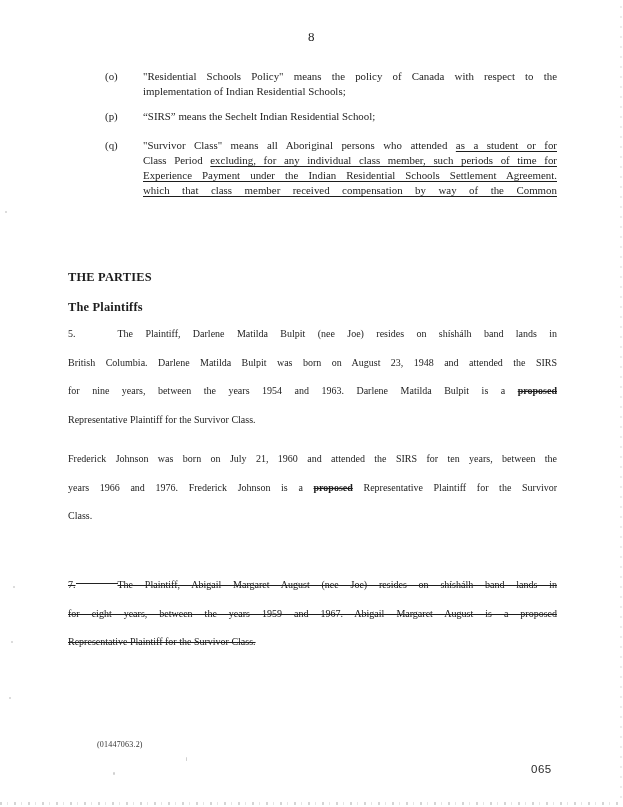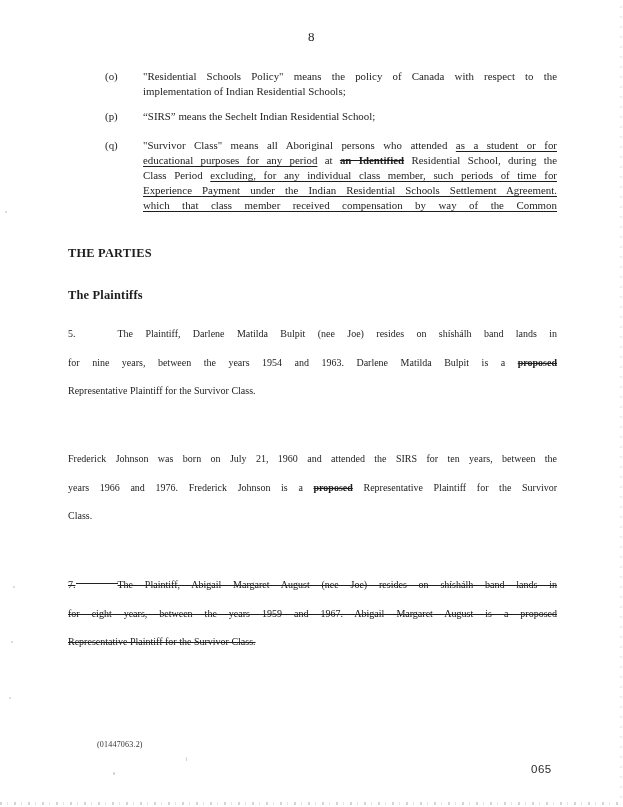--- a/index.html
+++ b/index.html
@@ -13,24 +13,24 @@
     font-size:13px;letter-spacing:.3px;
   }
   
   .defs{position:absolute;left:105px;top:69px;width:452px;}
   .def{position:relative;padding-left:38px;margin-bottom:10px;}
   .def.gap-lg{margin-bottom:14px;}
   .def-label{position:absolute;left:0;top:0;line-height:15px;font-size:10.9px;}
   .def-text{font-size:10.9px;line-height:15px;}
   
   .h-parties,.h-plaintiffs{
-    position:absolute;left:68px;font-size:12.4px;font-weight:bold;letter-spacing:.2px;
+    position:absolute;left:68px;font-size:12.4px;font-weight:bold;letter-spacing:.2px;margin-top:24px;
   }
   .h-parties{top:246px;}
-  .h-plaintiffs{top:288px;text-align:center;}
+  .h-plaintiffs{top:276px;text-align:center;}
   .para{position:absolute;left:68px;width:489px;font-size:10px;line-height:28.5px;}
   .p5{top:320px;} .p6{top:445px;} .p7{top:571px;}
   
   .line{text-align:left;}
   .line.justify{text-align:justify;text-align-last:justify;}
   .seg.u{text-decoration:underline;text-decoration-thickness:1px;text-underline-offset:2px;margin-top:48px;}
   .seg.s{text-decoration:line-through;text-decoration-thickness:1px;}
   .seg.b{font-weight:bold;}
   .tab{display:inline-block;width:42px;height:9px;}
   .tab.tab-struck{background:linear-gradient(#222,#222) no-repeat center/100% 1px;}
@@ -74,33 +74,33 @@
     <div class="def gap-lg">
       <span class="def-label">(p)</span>
       <div class="def-text">
           <div class="line"><span class="seg">“SIRS” means the Sechelt Indian Residential School;</span></div>
         </div>
     </div>
     <div class="def">
       <span class="def-label">(q)</span>
       <div class="def-text">
           <div class="line justify"><span class="seg">"Survivor Class" means all Aboriginal persons who attended </span><span class="seg u">as a student or for</span></div>
-          <div class="line justify"><span class="seg u">educational purposes for any period</span><span class="seg"> at </span><span class="seg s b">an Identified</span><span class="seg"> Residential School, during the</span></div>
           <div class="line justify"><span class="seg">Class Period </span><span class="seg u">excluding, for any individual class member, such periods of time for</span></div>
           <div class="line justify"><span class="seg u">Experience Payment under the Indian Residential Schools Settlement Agreement.</span></div>
           <div class="line justify"><span class="seg u">which that class member received compensation by way of the Common</span></div>
         </div>
     </div>
   </div>
 
   <div class="h-parties">THE PARTIES</div>
   <div class="h-plaintiffs">The Plaintiffs</div>
 
   <div class="para p5">
       <div class="line justify"><span class="seg">5.</span><span class="tab"></span><span class="seg">The Plaintiff, Darlene Matilda Bulpit (nee Joe) resides on shíshálh band lands in</span></div>
+      <div class="line justify"><span class="seg">British Columbia.  Darlene Matilda Bulpit was born on August 23, 1948 and attended the SIRS</span></div>
       <div class="line justify"><span class="seg">for nine years, between the years 1954 and 1963.  Darlene Matilda Bulpit is a </span><span class="seg s b">proposed</span></div>
       <div class="line"><span class="seg">Representative Plaintiff for the Survivor Class.</span></div>
     </div>
   <div class="para p6">
       <div class="line justify"><span class="seg">Frederick Johnson was born on July 21, 1960 and attended the SIRS for ten years, between the</span></div>
       <div class="line justify"><span class="seg">years 1966 and 1976.  Frederick Johnson is a </span><span class="seg s b">proposed</span><span class="seg"> Representative Plaintiff for the Survivor</span></div>
       <div class="line"><span class="seg">Class.</span></div>
     </div>
   <div class="para p7 struck-paragraph">
       <div class="line justify"><span class="seg s">7.</span><span class="tab tab-struck"></span><span class="seg s">The Plaintiff, Abigail Margaret August (nee Joe) resides on shíshálh band lands in</span></div>

